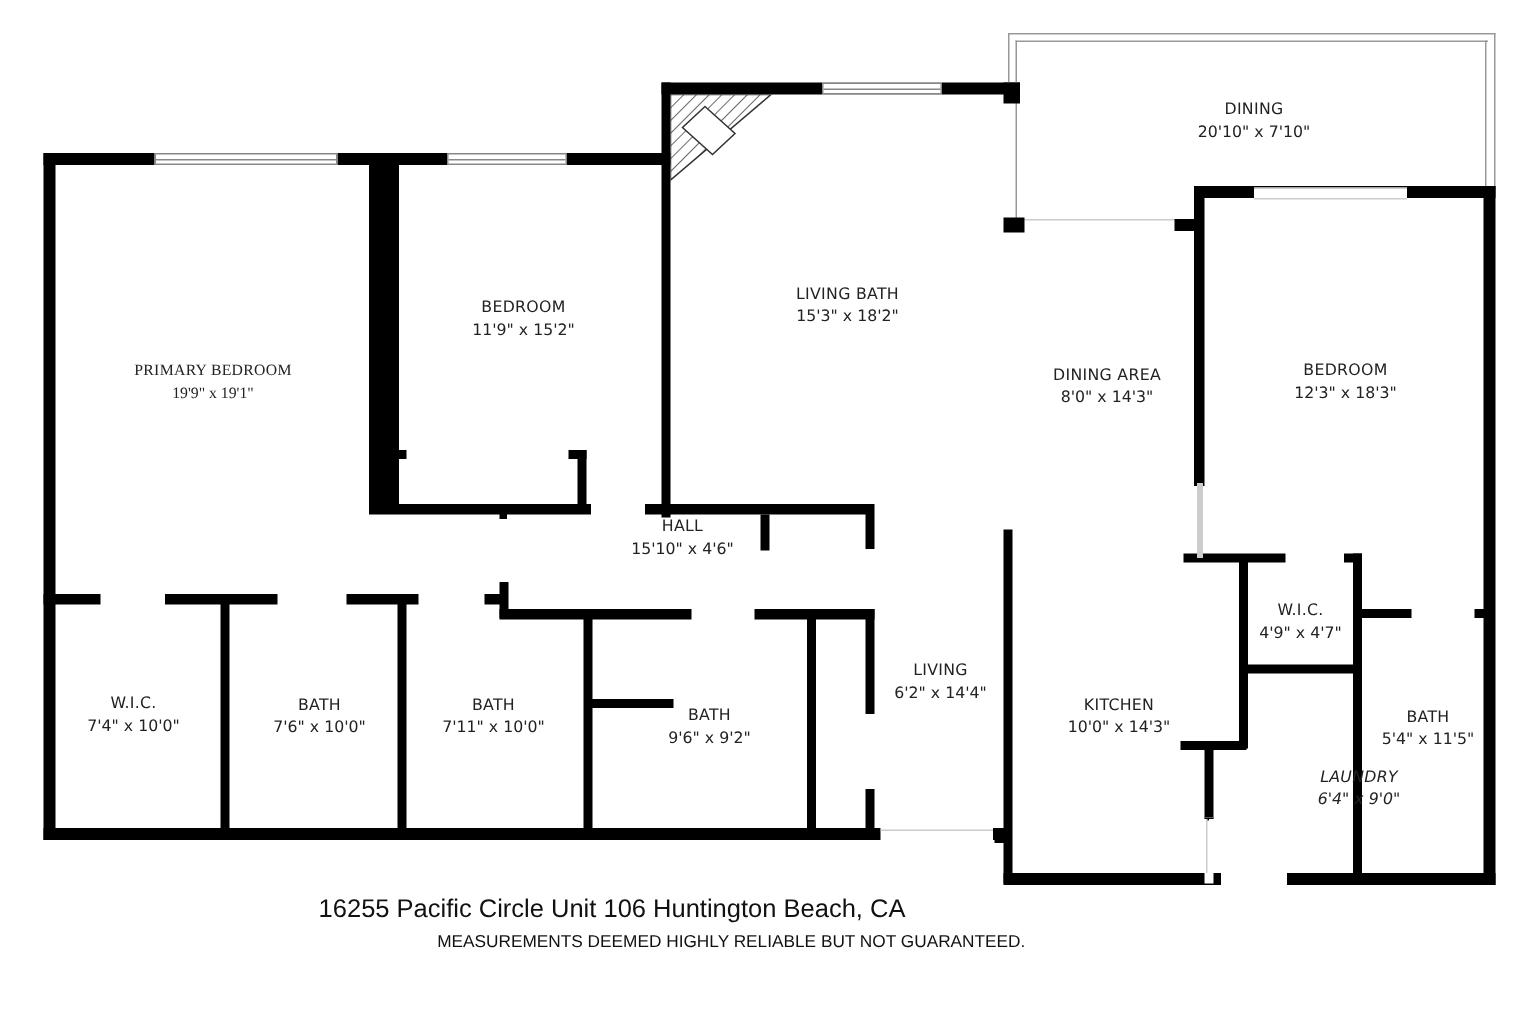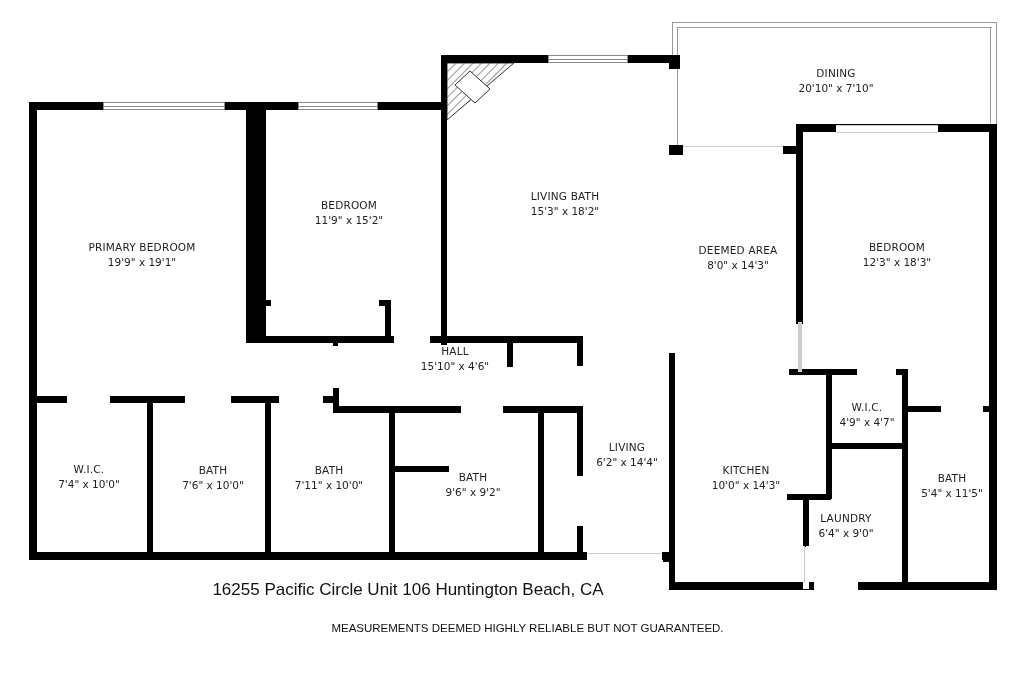--- a/index.html
+++ b/index.html
@@ -6,22 +6,22 @@
   body { width: 1024px; height: 682px; position: relative; overflow: hidden; font-family: "DejaVu Sans", sans-serif; }
   #plan { position: absolute; left: 0; top: 0; width: 1024px; height: 682px; }
   .wall { position: absolute; background: #000; }
   .window { position: absolute; background: #fff; border: 1px solid #888; box-sizing: border-box; }
   .window::before { content: ""; position: absolute; left: 0; right: 0; top: 50%; height: 1px; background: #888; }
   .opening { position: absolute; background: #fff; }
   .thin { position: absolute; background: #999; }
   .room-label { position: absolute; text-align: center; color: #222; font-size: 10.5px; line-height: 15px; transform: translateX(-50%); white-space: nowrap; }
   .room-name { display: block; letter-spacing: 0.2px; }
   .room-dim { display: block; }
-  .address { position: absolute; left: 0; width: 816px; top: 580px; text-align: center; font-family: "Liberation Sans", sans-serif; font-size: 17px; color: #111; }
-  .disclaimer { position: absolute; left: 0; width: 975px; top: 622px; text-align: center; font-family: "Liberation Sans", sans-serif; font-size: 11.5px; color: #111; margin-left: 40px; }
+  .address { position: absolute; left: 0; width: 816px; top: 596px; text-align: center; font-family: "Liberation Sans", sans-serif; font-size: 17px; color: #111; }
+  .disclaimer { position: absolute; left: 0; width: 975px; top: 622px; text-align: center; font-family: "Liberation Sans", sans-serif; font-size: 11.5px; color: #111; }
 </style>
 </head>
 <body>
 
 <div id="plan">
 
   <div class="wall" style="left:29px;top:102px;width:418px;height:8px;"></div>
 
   <div class="window" style="left:103px;top:102px;width:122px;height:8px;"></div>
   <div class="window" style="left:298px;top:102px;width:80px;height:8px;"></div>
@@ -137,38 +137,38 @@
   <div class="wall" style="left:803px;top:546px;width:6px;height:0;"></div>
   <div class="wall" style="left:803px;top:545px;width:6px;height:38px;background:transparent;"></div>
   <div class="wall" style="left:803px;top:545px;width:6px;height:38px;background:transparent;"></div>
   <div class="wall" style="left:803px;top:545px;width:6px;height:38px;background:transparent;"></div>
   <div class="wall" style="left:803px;top:545px;width:6px;height:38px;background:transparent;"></div>
   <div class="wall" style="left:803px;top:545px;width:6px;height:38px;background:transparent;"></div>
   <div class="wall" style="left:803px;top:545px;width:6px;height:38px;background:transparent;"></div>
   <div class="wall" style="left:803px;top:545px;width:6px;height:38px;background:transparent;"></div>
   <div class="wall" style="left:803px;top:545px;width:6px;height:38px;background:transparent;"></div>
 
-  <div class="room-label" style="left:142px;top:240px;">
+  <div class="room-label" style="left:142px;top:240px;font-family:Liberation Serif, serif;">
     <span class="room-name">PRIMARY BEDROOM</span>
     <span class="room-dim">19'9" x 19'1"</span>
   </div>
   <div class="room-label" style="left:349px;top:198px;">
     <span class="room-name">BEDROOM</span>
     <span class="room-dim">11'9" x 15'2"</span>
   </div>
   <div class="room-label" style="left:565px;top:189px;">
     <span class="room-name">LIVING BATH</span>
     <span class="room-dim">15'3" x 18'2"</span>
   </div>
   <div class="room-label" style="left:836px;top:66px;">
     <span class="room-name">DINING</span>
     <span class="room-dim">20'10" x 7'10"</span>
   </div>
   <div class="room-label" style="left:738px;top:243px;">
-    <span class="room-name">DEEMED AREA</span>
+    <span class="room-name">DINING AREA</span>
     <span class="room-dim">8'0" x 14'3"</span>
   </div>
   <div class="room-label" style="left:897px;top:240px;">
     <span class="room-name">BEDROOM</span>
     <span class="room-dim">12'3" x 18'3"</span>
   </div>
   <div class="room-label" style="left:455px;top:344px;">
     <span class="room-name">HALL</span>
     <span class="room-dim">15'10" x 4'6"</span>
   </div>
@@ -193,21 +193,21 @@
     <span class="room-dim">6'2" x 14'4"</span>
   </div>
   <div class="room-label" style="left:746px;top:463px;">
     <span class="room-name">KITCHEN</span>
     <span class="room-dim">10'0" x 14'3"</span>
   </div>
   <div class="room-label" style="left:867px;top:400px;">
     <span class="room-name">W.I.C.</span>
     <span class="room-dim">4'9" x 4'7"</span>
   </div>
-  <div class="room-label" style="left:846px;top:511px;">
+  <div class="room-label" style="left:906px;top:511px;font-style:italic;">
     <span class="room-name">LAUNDRY</span>
     <span class="room-dim">6'4" x 9'0"</span>
   </div>
   <div class="room-label" style="left:952px;top:471px;">
     <span class="room-name">BATH</span>
     <span class="room-dim">5'4" x 11'5"</span>
   </div>
 
   <div class="address">16255 Pacific Circle Unit 106 Huntington Beach, CA</div>
   <div class="disclaimer">MEASUREMENTS DEEMED HIGHLY RELIABLE BUT NOT GUARANTEED.</div>

